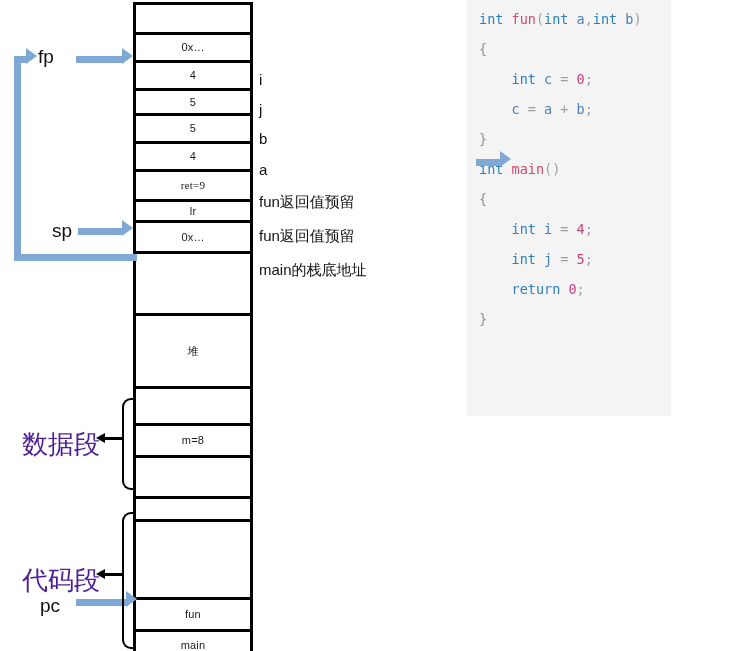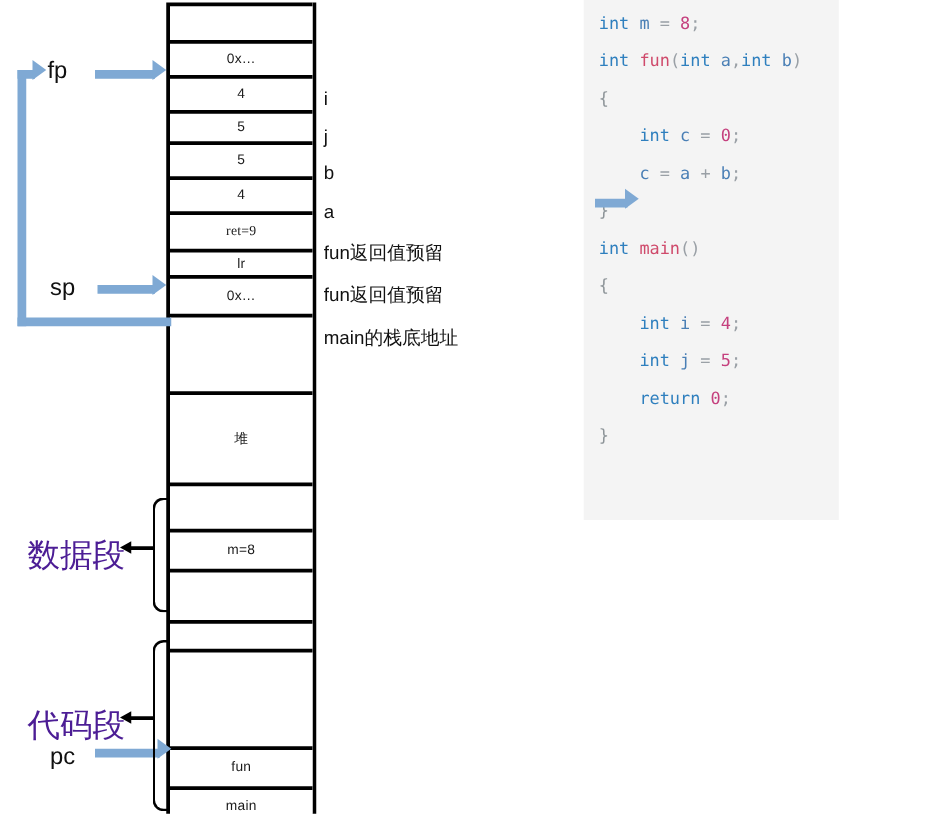--- a/index.html
+++ b/index.html
@@ -169,40 +169,39 @@
 <div class="abs reg-label" style="left:38px;top:46px;">fp</div>
 
 <div class="abs arrow-blue" style="left:76px;top:56px;width:48px;"></div>
 <div class="abs arrow-head" style="left:122px;top:48px;"></div>
 
 <div class="abs arrow-blue" style="left:14px;top:254px;width:123px;"></div>
 <div class="abs" style="left:14px;top:56px;width:7px;height:205px;background:#7fa9d4;"></div>
 <div class="abs arrow-blue" style="left:14px;top:56px;width:14px;"></div>
 <div class="abs arrow-head" style="left:26px;top:48px;"></div>
 
-<div class="abs reg-label" style="left:40px;top:220px;">sp</div>
+<div class="abs reg-label" style="left:52px;top:220px;">sp</div>
 <div class="abs arrow-blue" style="left:78px;top:228px;width:46px;"></div>
 <div class="abs arrow-head" style="left:122px;top:220px;"></div>
 
 <div class="abs reg-label" style="left:40px;top:595px;">pc</div>
 <div class="abs arrow-blue" style="left:76px;top:599px;width:52px;"></div>
 <div class="abs arrow-head" style="left:126px;top:591px;"></div>
 
 <div class="abs brace" style="left:122px;top:398px;width:13px;height:92px;"></div>
 <div class="abs brace-nub" style="left:104px;top:437px;width:20px;"></div>
 <div class="abs brace-tip" style="left:96px;top:433px;"></div>
 <div class="abs seg-label" style="left:22px;top:427px;">数据段</div>
 
 <div class="abs brace" style="left:122px;top:512px;width:13px;height:137px;"></div>
 <div class="abs brace-nub" style="left:104px;top:573px;width:20px;"></div>
 <div class="abs brace-tip" style="left:96px;top:569px;"></div>
 <div class="abs seg-label" style="left:22px;top:563px;">代码段</div>
 
 <div class="abs" id="code-panel" style="background: rgb(244, 244, 244);">
-    <div class="code-line"><span class="kw">int </span><span class="var">m </span><span class="op">= </span><span class="num">8</span><span class="punc">;</span></div>
     <div class="code-line"><span class="kw">int </span><span class="fn">fun</span><span class="punc">(</span><span class="kw">int </span><span class="var">a</span><span class="punc">,</span><span class="kw">int </span><span class="var">b</span><span class="punc">)</span></div>
     <div class="code-line"><span class="pl">{</span></div>
     <div class="code-line"><span class="pl">    </span><span class="kw">int </span><span class="var">c </span><span class="op">= </span><span class="num">0</span><span class="punc">;</span></div>
     <div class="code-line"><span class="pl">    </span><span class="var">c </span><span class="op">= </span><span class="var">a </span><span class="op">+ </span><span class="var">b</span><span class="punc">;</span></div>
     <div class="code-line"><span class="pl">}</span></div>
     <div class="code-line"><span class="kw">int </span><span class="fn">main</span><span class="punc">()</span></div>
     <div class="code-line"><span class="pl">{</span></div>
     <div class="code-line"><span class="pl">    </span><span class="kw">int </span><span class="var">i </span><span class="op">= </span><span class="num">4</span><span class="punc">;</span></div>
     <div class="code-line"><span class="pl">    </span><span class="kw">int </span><span class="var">j </span><span class="op">= </span><span class="num">5</span><span class="punc">;</span></div>
     <div class="code-line"><span class="pl">    </span><span class="kw">return </span><span class="num">0</span><span class="punc">;</span></div>

